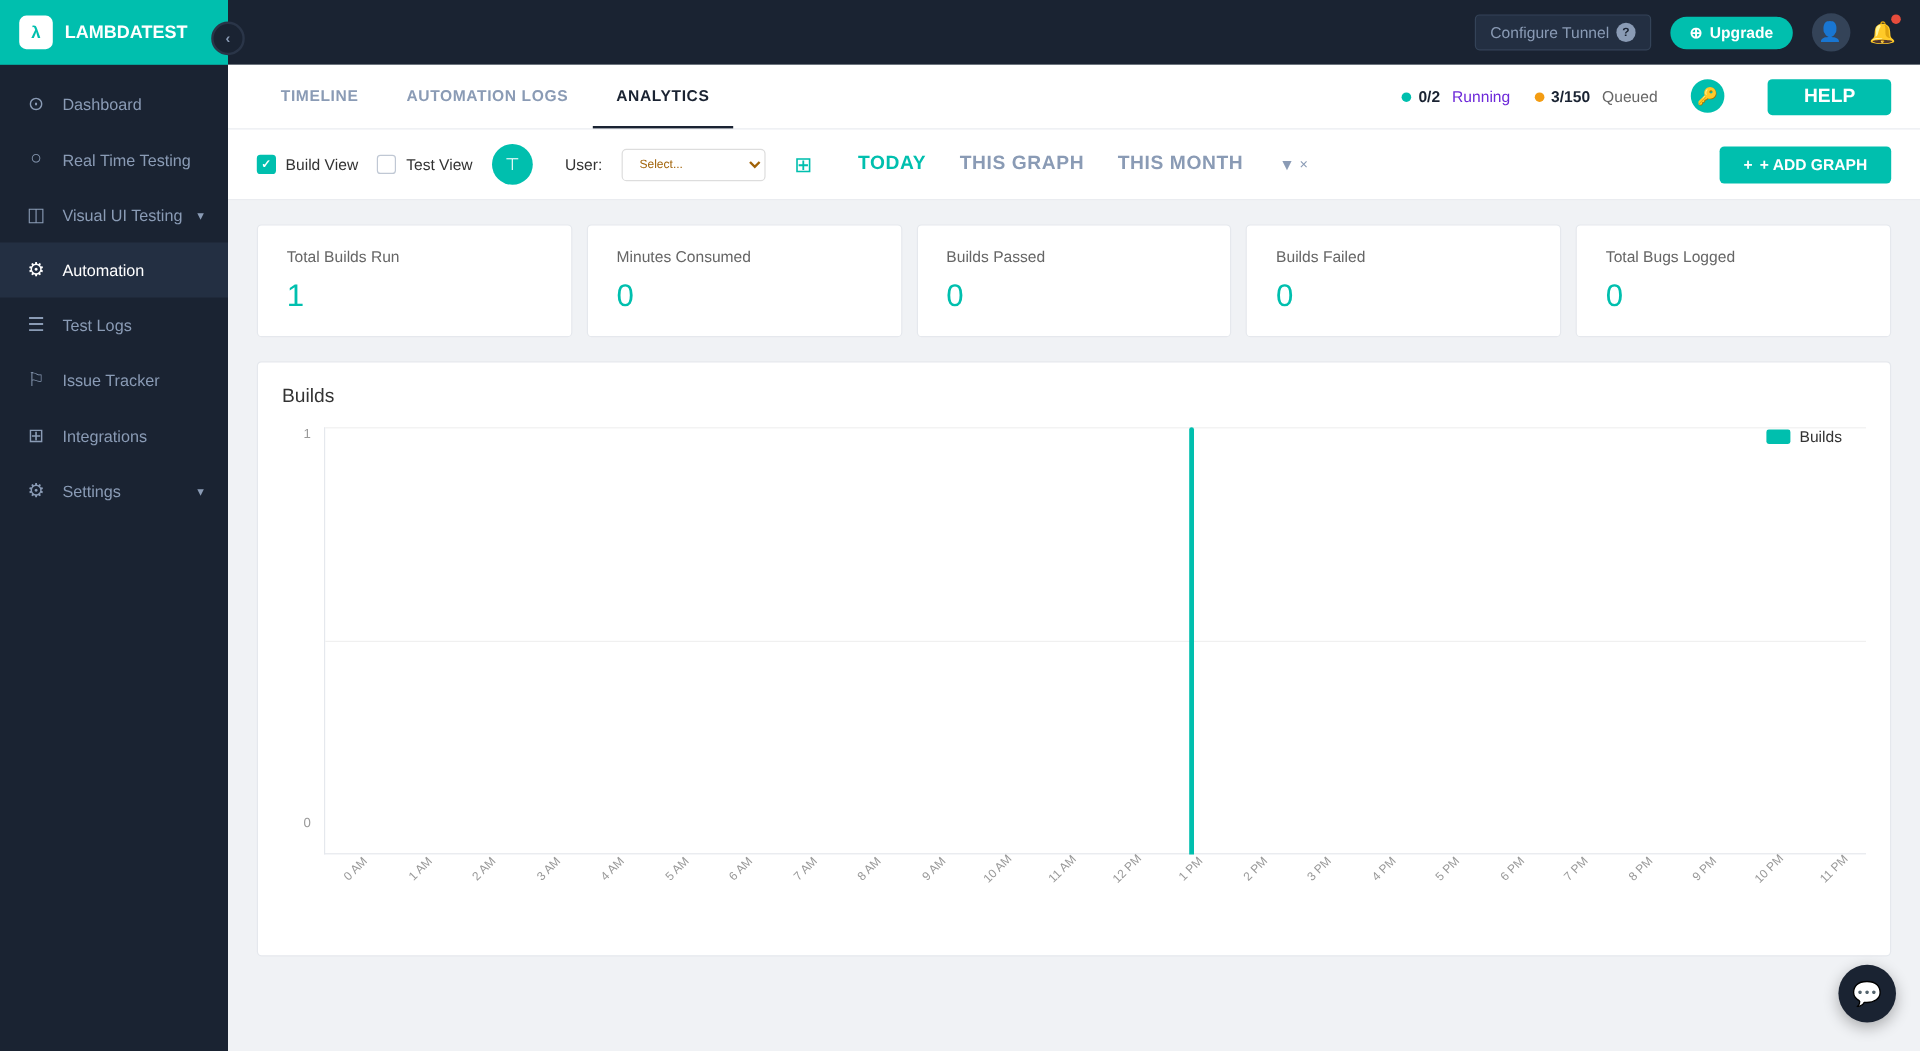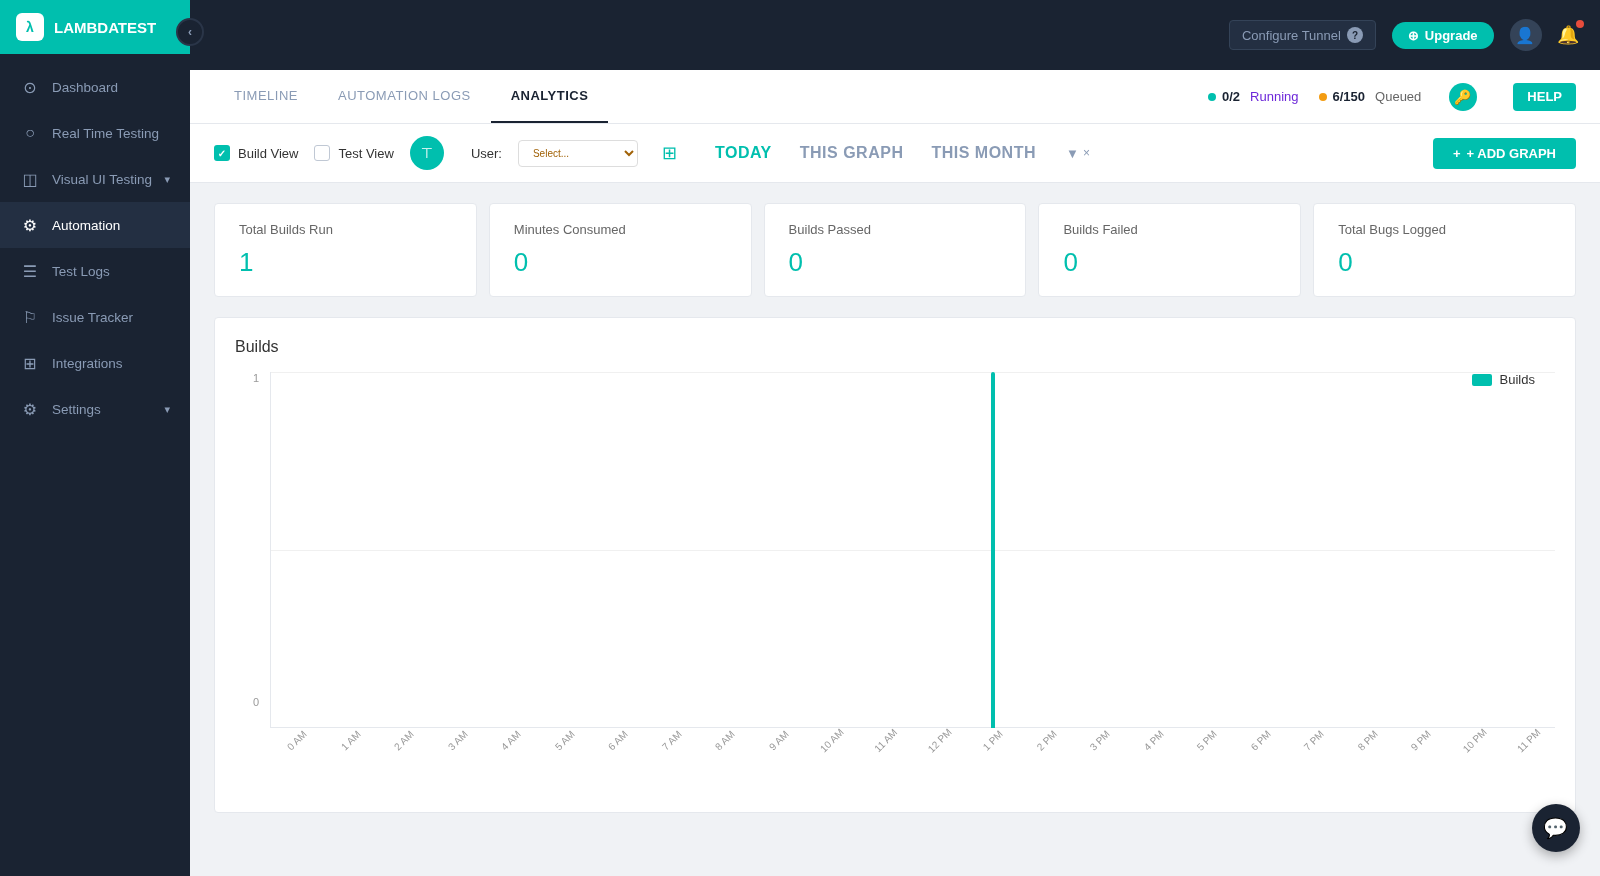--- a/index.html
+++ b/index.html
@@ -71,21 +71,21 @@
     #main {
       flex: 1;
       display: flex;
       flex-direction: column;
       overflow: hidden;
     }
 
     
     #topbar {
       background: #1a2332;
-      height: 70px;
+      height: 54px;
       display: flex;
       align-items: center;
       justify-content: flex-end;
       padding: 0 20px;
       gap: 16px;
     }
     .topbar-configure {
       display: flex; align-items: center; gap: 6px;
       background: #232f42;
       border: 1px solid #344358;
@@ -147,37 +147,37 @@
       padding: 0 24px;
       height: 54px;
       gap: 0;
     }
     .subnav-tab {
       padding: 18px 20px;
       font-size: 13px;
       color: #8a9bb5;
       cursor: pointer;
       letter-spacing: 0.5px;
-      font-weight: 400;
+      font-weight: 700;
       border-bottom: 2px solid transparent;
       height: 100%;
       display: flex; align-items: center;
     }
     .subnav-tab.active { color: #1a2332; border-bottom: 2px solid #1a2332; font-weight: 700; }
     .subnav-status {
       margin-left: auto;
       display: flex; gap: 20px;
       font-size: 13px;
     }
     .status-running { display: flex; align-items: center; gap: 6px; color: #333; }
     .status-dot-green { width: 8px; height: 8px; border-radius: 50%; background: #00bfae; }
     .status-dot-orange { width: 8px; height: 8px; border-radius: 50%; background: #f39c12; }
     .subnav-help {
-      background: #00bfae; color: white; padding: 6px 14px;
-      border-radius: 4px; font-size: 13px; font-weight: 600; cursor: pointer;
+      background: #00bfae; color: white; padding: 6px 30px;
+      border-radius: 4px; font-size: 16px; font-weight: 600; cursor: pointer;
       margin-left: 16px;
     }
     .subnav-key-icon {
       width: 28px; height: 28px; background: #00bfae; border-radius: 50%;
       display: flex; align-items: center; justify-content: center;
       color: white; font-size: 14px; margin-left: 8px;
     }
 
     
     #analytics-toolbar {
@@ -405,21 +405,21 @@
           <div class="subnav-tab active">ANALYTICS</div>
         </div>
       <div class="subnav-status">
         <div class="status-running">
           <div class="status-dot-green"></div>
           <span style="font-weight:700;color:#1a2332;">0/2</span>
           <span style="color:#6d28d9;margin-left:4px;">Running</span>
         </div>
         <div class="status-running">
           <div class="status-dot-orange"></div>
-          <span style="font-weight:700;color:#1a2332;">6/150</span>
+          <span style="font-weight:700;color:#1a2332;">3/150</span>
           <span style="color:#666;margin-left:4px;">Queued</span>
         </div>
         <div class="subnav-key-icon">🔑</div>
         <div class="subnav-help">HELP</div>
       </div>
     </div>
 
     <div id="analytics-toolbar">
       <div class="view-toggle">
         <div class="checkbox-teal">

